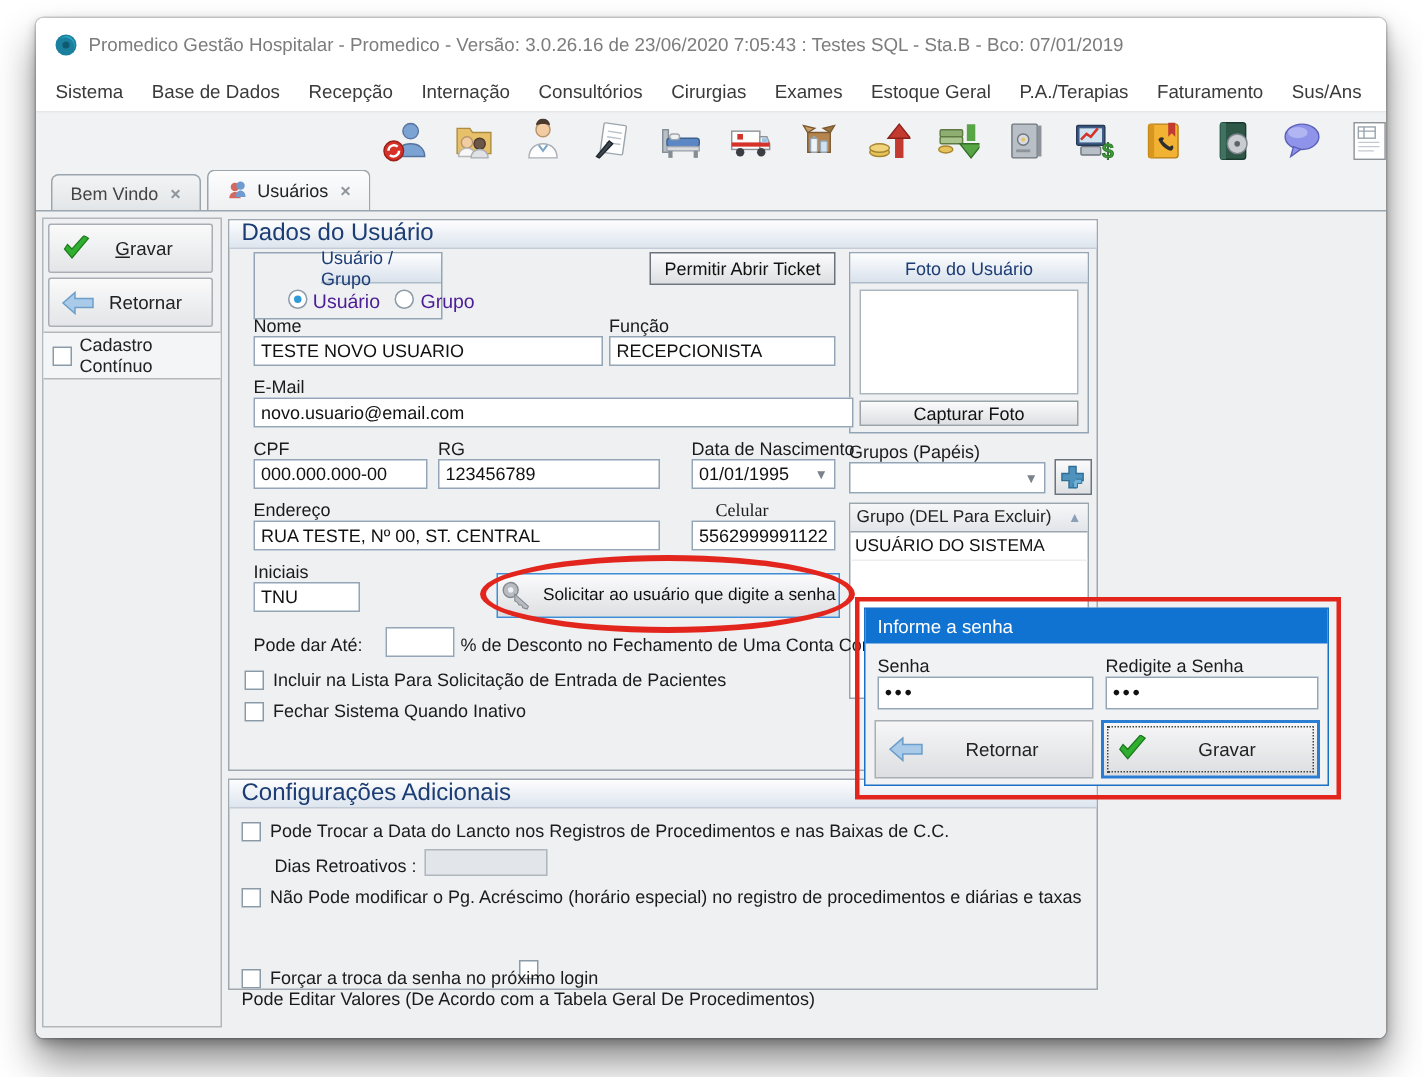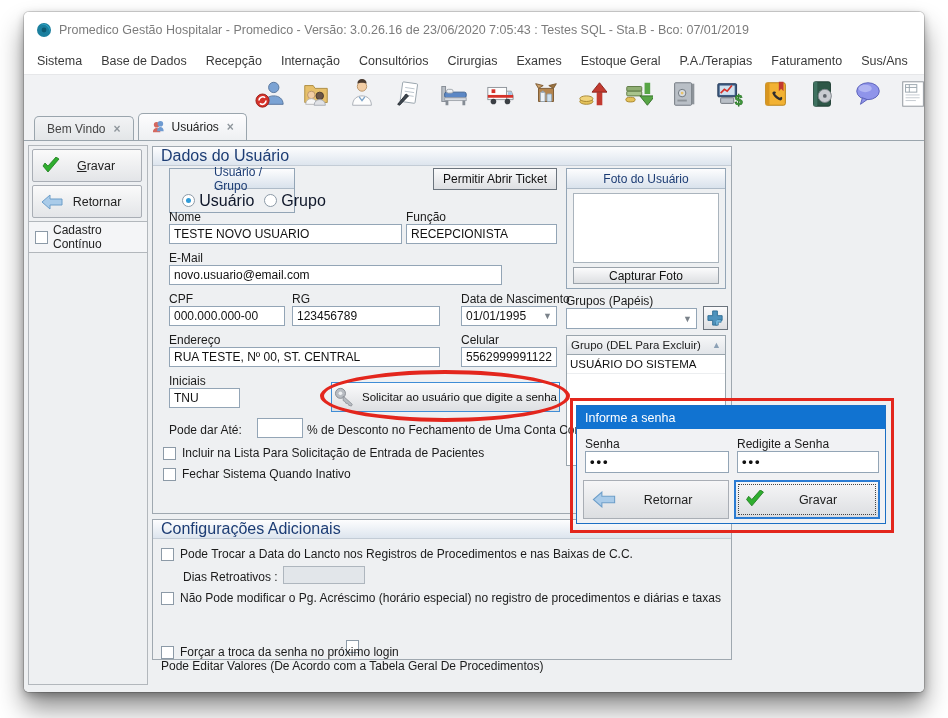--- a/index.html
+++ b/index.html
@@ -52,21 +52,21 @@
   .grp { position:absolute; border:1px solid #9fa8b0; background:#eef0f2; }
   .grp-hd { height:19px; background:linear-gradient(#fdfdfe,#dde5ee); border-bottom:1px solid #c3ccd6;
     font-size:16px; color:#1c3c74; display:flex; align-items:center; padding-left:8px; }
   .minigrp { position:absolute; border:1px solid #93a5b6; background:#eef0f2; }
   .minigrp .hd { height:20px; background:linear-gradient(#fdfdfe,#d9e2ec); border-bottom:1px solid #aebbc8;
     font-size:12px; color:#1c3c74; display:flex; align-items:center; justify-content:center; }
   .btn { position:absolute; display:flex; align-items:center; justify-content:center;
     background:linear-gradient(#fbfbfc,#dddfe2); border:1px solid #6b747d; font-size:12px; color:#111; }
   .radio { width:13px; height:13px; border:1px solid #8c9aa7; border-radius:50%; background:#fff; position:relative; display:inline-block; }
   .radio.on::after { content:""; position:absolute; left:3px; top:3px; width:5px; height:5px; border-radius:50%; background:#2f9bd8; }
-  .rrow { display:flex; align-items:center; gap:4px; font-size:16px; color:#0f172a; }
+  .rrow { display:flex; align-items:flex-start; gap:4px; font-size:13px; color:#4c1d95; }
   
   .grid { position:absolute; border:1px solid #9aa5ad; background:#fff; }
   .grid .ghd { height:19px; background:linear-gradient(#f6f7f8,#e2e5e9); border-bottom:1px solid #9aa5ad;
     display:flex; align-items:center; font-size:11.5px; color:#222; padding:0 4px; }
   .grid .ghd .sort { margin-left:auto; color:#8ba0b5; font-size:9px; }
   .grid .grow { height:19px; display:flex; align-items:center; font-size:11.5px; color:#111;
     padding:0 3px; border-bottom:1px solid #eceef0; }
   
   .dialog { position:absolute; left:552px; top:264px; width:310px; height:119px;
     background:#f1f2f4; border:1px solid #1b6fc4; z-index:5; }
@@ -313,21 +313,21 @@
         <div style="position:absolute; left:6px; top:24px; width:146px; height:70px; background:#fff; border:1px solid #aab4bd;"></div>
         <div class="btn" style="left:6px; top:98px; width:146px; height:17px; border-color:#9aa2aa;">Capturar Foto</div>
       </div>
 
       <span class="lbl" style="left:16px; top:63px;">Nome</span>
       <div class="inp" style="left:16px; top:77px; width:233px;">TESTE NOVO USUARIO</div>
       <span class="lbl" style="left:253px; top:63px;">Função</span>
       <div class="inp" style="left:253px; top:77px; width:151px;">RECEPCIONISTA</div>
 
       <span class="lbl" style="left:16px; top:104px;">E-Mail</span>
-      <div class="inp" style="left:16px; top:118px; width:333px;">novo.usuario@email.com</div>
+      <div class="inp" style="left:16px; top:118px; width:400px;">novo.usuario@email.com</div>
 
       <span class="lbl" style="left:16px; top:145px;">CPF</span>
       <div class="inp" style="left:16px; top:159px; width:116px;">000.000.000-00</div>
       <span class="lbl" style="left:139px; top:145px;">RG</span>
       <div class="inp" style="left:139px; top:159px; width:148px;">123456789</div>
       <span class="lbl" style="left:308px; top:145px;">Data de Nascimento</span>
       <div class="inp combo" style="left:308px; top:159px; width:96px;">
         <span>01/01/1995</span>
         <span class="arr">▼</span>
       </div>
@@ -339,21 +339,21 @@
       </div>
       <div class="btn" style="left:550px; top:159px; width:25px; height:24px;">
         <svg width="17" height="17" viewBox="0 0 18 18">
           <path d="M6 1h5v5h5v5h-5v5H6v-5H1V6h5z" fill="#4f93bd" stroke="#2f6f96"></path>
           <path d="M11 10h4v3h-3v3h-3v-3" fill="#6fb3d9" stroke="#2f6f96" stroke-width="0.7"></path>
         </svg>
       </div>
 
       <span class="lbl" style="left:16px; top:186px;">Endereço</span>
       <div class="inp" style="left:16px; top:200px; width:271px;">RUA TESTE, Nº 00, ST. CENTRAL</div>
-      <span class="lbl" style="left:308px; top:186px;">Celular</span>
+      <span class="lbl" style="left:324px; top:186px;font-family:Liberation Serif, serif;">Celular</span>
       <div class="inp" style="left:308px; top:200px; width:96px;">5562999991122</div>
 
       <div class="grid" style="left:413px; top:188px; width:160px; height:131px;">
         <div class="ghd">
           <span>Grupo (DEL Para Excluir)</span>
           <span class="sort">▲</span>
         </div>
         <div class="grow">USUÁRIO DO SISTEMA</div>
       </div>
 

